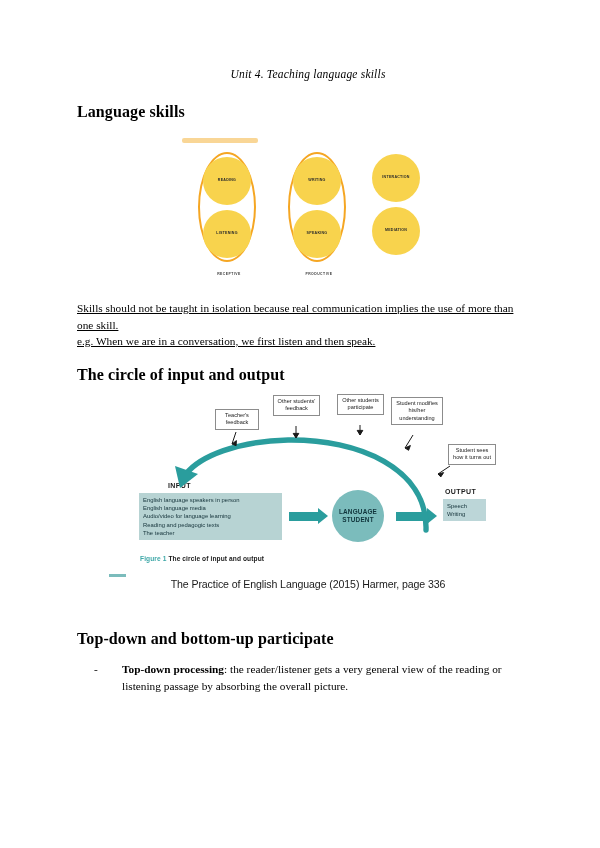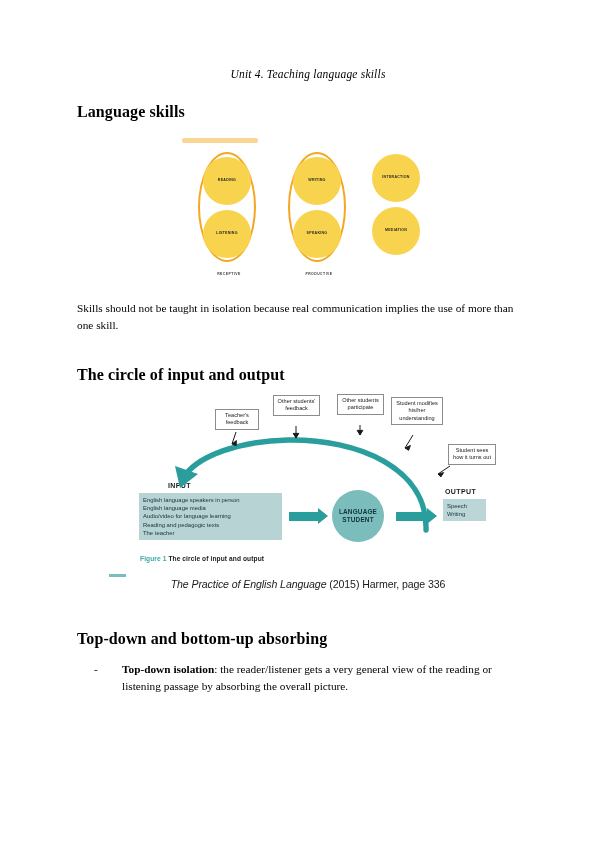--- a/index.html
+++ b/index.html
@@ -41,20 +41,21 @@
     font-size: 16px;
     letter-spacing: .1px;
   }
   .para {
     position: absolute;
     left: 69px;
     width: 452px;
     font-size: 11.3px;
     line-height: 16.5px;
     text-align: left;
+    text-decoration: underline;
   }
 
   
   .skills-fig {
     position: absolute;
     left: 166px;
     top: 138px;
     width: 268px;
     height: 140px;
   }
@@ -217,21 +218,21 @@
   .source-line {
     position: absolute;
     left: 0; top: 578px;
     width: 600px;
     text-align: center;
     font-family: "Liberation Sans", sans-serif;
     font-size: 10.6px;
     color: #1a1a1a;
     letter-spacing: -.1px;
   }
-  .source-line .ital { font-style: italic; }
+  .source-line .ital { }
 
   
   .bullet-row {
     position: absolute;
     left: 86px;
     width: 437px;
     font-size: 11.3px;
     line-height: 16.5px;
   }
   .bullet-dash {
@@ -271,20 +272,21 @@
       <div class="skill-caption">PRODUCTIVE</div>
     </div>
 
     <div class="skill-col c3">
       <div class="skill-circle top">INTERACTION</div>
       <div class="skill-circle bottom">MEDIATION</div>
     </div>
   </div>
 
   <div class="para" style="top:300px">Skills should not be taught in isolation because real communication implies the use of more than one skill.</div>
+  <div class="para" style="top:333px">e.g. When we are in a conversation, we first listen and then speak.</div>
 
   <div class="h-bold" style="top:366px">The circle of input and output</div>
 
   <div class="io-fig">
 
     <div class="callout" style="left:87px; top:21px; width:44px;">Teacher's feedback</div>
     <div class="callout" style="left:145px; top:7px; width:47px;">Other students' feedback</div>
     <div class="callout" style="left:209px; top:6px; width:47px;">Other students participate</div>
     <div class="callout" style="left:263px; top:9px; width:52px;">Student modifies his/her understanding</div>
     <div class="callout" style="left:320px; top:56px; width:48px;">Student sees how it turns out</div>
@@ -341,21 +343,21 @@
       <span class="txt">The circle of input and output</span>
     </div>
   </div>
 
   <div class="teal-dash"></div>
 
   <div class="source-line">
     <span class="ital">The Practice of English Language</span><span> (2015) Harmer, page 336</span>
   </div>
 
-  <div class="h-bold" style="top:630px">Top-down and bottom-up absorbing</div>
+  <div class="h-bold" style="top:630px">Top-down and bottom-up participate</div>
 
   <div class="bullet-row" style="top:661px">
     <span class="bullet-dash">-</span>
-    <span class="bullet-text"><b>Top-down isolation</b><span>: the reader/listener gets a very general view of the reading or listening passage by absorbing the overall picture.</span></span>
+    <span class="bullet-text"><b>Top-down processing</b><span>: the reader/listener gets a very general view of the reading or listening passage by absorbing the overall picture.</span></span>
   </div>
 
 
 </div>
 
 </body></html>

